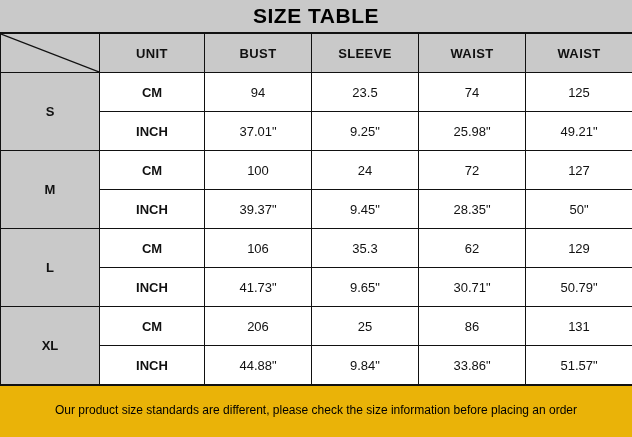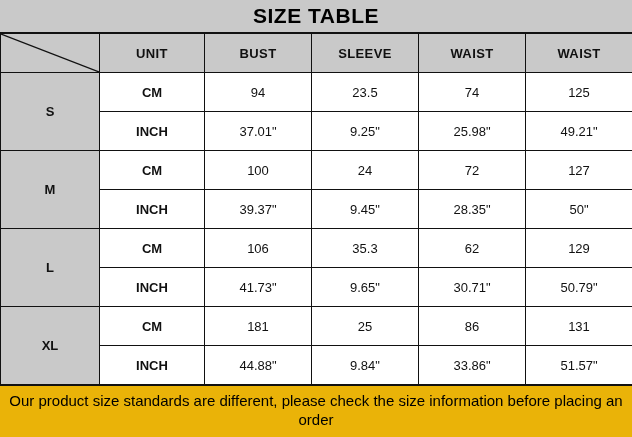--- a/index.html
+++ b/index.html
@@ -90,21 +90,21 @@
     border-top: 1px solid #111111;
     display: flex;
     flex-direction: column;
     align-items: center;
     justify-content: center;
     gap: 3px;
     padding: 2px 6px 4px;
     box-sizing: border-box;
   }
   .footer .line {
-    font-size: 15px;
+    font-size: 12px;
     color: #000000;
     text-align: center;
     line-height: 1.25;
   }
 </style>
 </head>
 <body>
 
 <div class="sheet">
 
@@ -179,21 +179,21 @@
         <td class="unit-cell">INCH</td>
         <td class="val">41.73"</td>
         <td class="val">9.65"</td>
         <td class="val">30.71"</td>
         <td class="val">50.79"</td>
       </tr>
 
       <tr>
         <td class="size-cell" rowspan="2">XL</td>
         <td class="unit-cell">CM</td>
-        <td class="val">181</td>
+        <td class="val">206</td>
         <td class="val">25</td>
         <td class="val">86</td>
         <td class="val">131</td>
       </tr>
       <tr>
         <td class="unit-cell">INCH</td>
         <td class="val">44.88"</td>
         <td class="val">9.84"</td>
         <td class="val">33.86"</td>
         <td class="val">51.57"</td>

